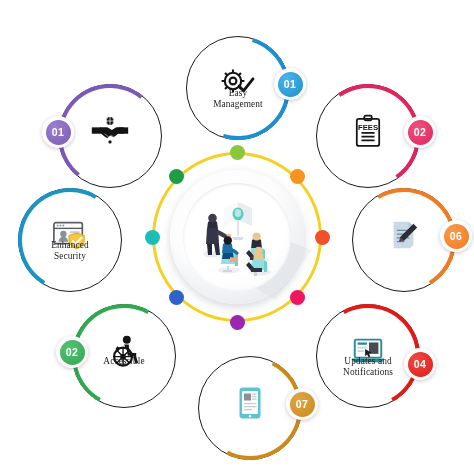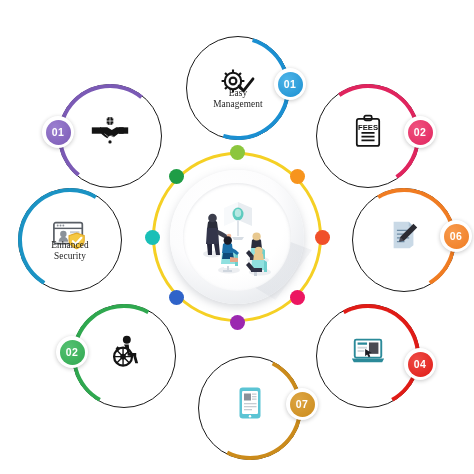--- a/index.html
+++ b/index.html
@@ -191,20 +191,21 @@
       <svg viewBox="0 0 38 30" width="36" height="30">
         <rect x="5" y="3" width="28" height="19" rx="1.6" fill="#ffffff" stroke="#2b8a99" stroke-width="2"></rect>
         <rect x="8" y="6" width="10" height="2.4" fill="#2b8a99"></rect>
         <rect x="8" y="10.5" width="10" height="2" fill="#cfd8dc"></rect>
         <rect x="8" y="14" width="7" height="2" fill="#cfd8dc"></rect>
         <rect x="20" y="6" width="10" height="12" fill="#4a4a52"></rect>
         <path d="M16 13l7 4-3 .7 1.4 3-1.7.9-1.6-3-2.1 2z" fill="#1b1b22"></path>
         <path d="M2 23h34l-2 4H4z" fill="#2b8a99"></path>
       </svg>
     </div>
+    <div class="node-label">Updates and<br>Notifications</div>
     <div class="badge-wrap" style="right:-16px;top:44px">
       <div class="badge" style="background:radial-gradient(circle at 35% 30%,#ee4a44,#e01b16)">04</div>
     </div>
   </div>
 
   <div class="node" style="left:198px;top:356px">
     <div class="ring-bg"></div>
     <div class="ring-arc" style="border-right-color:#cb8b1b;border-bottom-color:#cb8b1b;transform:rotate(-18deg)"></div>
     <div class="node-icon">
       <svg viewBox="0 0 24 34" width="24" height="34">
@@ -236,20 +237,21 @@
         <path d="M18 10h5l1 9h7v3h-9l-1-6z" fill="#141414"></path>
         <path d="M24 19h6l3 11h-3l-2.3-8H24z" fill="#141414"></path>
         <circle cx="17" cy="23" r="9.5" fill="none" stroke="#141414" stroke-width="2.4"></circle>
         <circle cx="17" cy="23" r="3" fill="#141414"></circle>
         <g stroke="#141414" stroke-width="1.5">
           <path d="M17 13.5v19M7.5 23h19M10.3 16.3l13.4 13.4M23.7 16.3L10.3 29.7"></path>
         </g>
         <path d="M11 12l3 2-2 3-3-2z" fill="#141414"></path>
       </svg>
     </div>
+    <div class="node-label">Accessible</div>
     <div class="badge-wrap" style="left:-16px;top:32px">
       <div class="badge" style="background:radial-gradient(circle at 35% 30%,#55c172,#2fa84f)">02</div>
     </div>
   </div>
 
   <div class="node" style="left:18px;top:188px">
     <div class="ring-bg"></div>
     <div class="ring-arc" style="border-left-color:#1b93c4;border-top-color:#1b93c4;transform:rotate(-14deg)"></div>
     <div class="node-icon">
       <svg viewBox="0 0 38 32" width="36" height="32">

